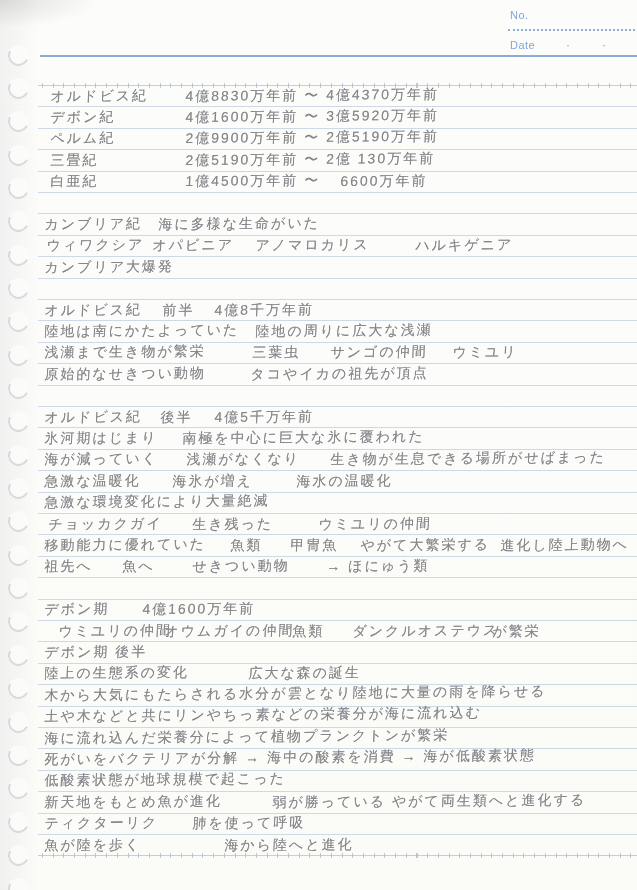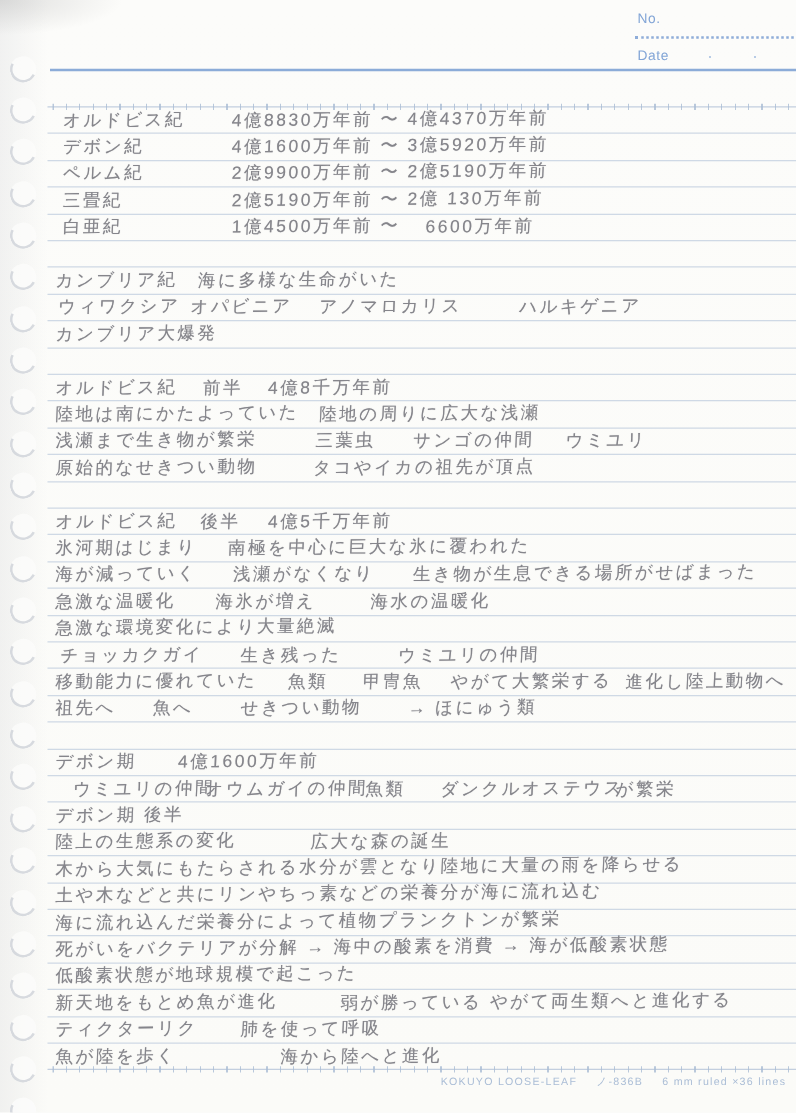--- a/index.html
+++ b/index.html
@@ -199,18 +199,13 @@
       <span class="hw" style="left: 44px; top: 750.9px;">死がいをバクテリアが分解 → 海中の酸素を消費 → 海が低酸素状態</span>
       <span class="hw" style="left: 44px; top: 772.3px;">低酸素状態が地球規模で起こった</span>
       <span class="hw" style="left: 44px; top: 793.7px;">新天地をもとめ魚が進化</span>
       <span class="hw" style="left: 272px; top: 793.7px;">弱が勝っている やがて両生類へと進化する</span>
       <span class="hw" style="left: 44px; top: 815.1px;">ティクターリク</span>
       <span class="hw" style="left: 192px; top: 815.1px;">肺を使って呼吸</span>
       <span class="hw" style="left: 44px; top: 836.5px;">魚が陸を歩く</span>
       <span class="hw" style="left: 224px; top: 836.5px;">海から陸へと進化</span>
     </div>
 
-  <div class="footer">
-    <span>KOKUYO  LOOSE-LEAF</span>
-    <span>ノ-836B</span>
-    <span>6 mm ruled ×36 lines</span>
-  </div>
 </div>
 
 </body></html>

